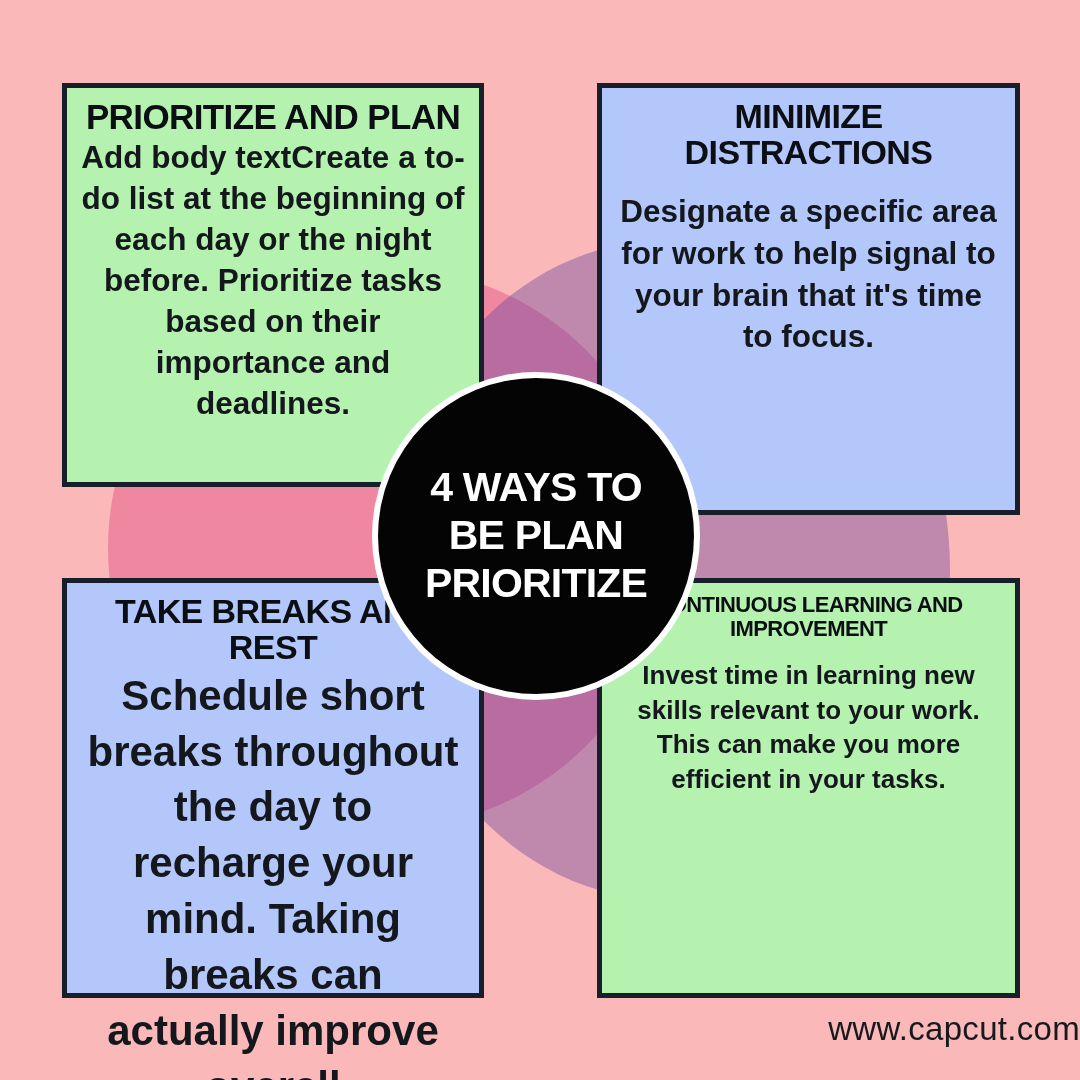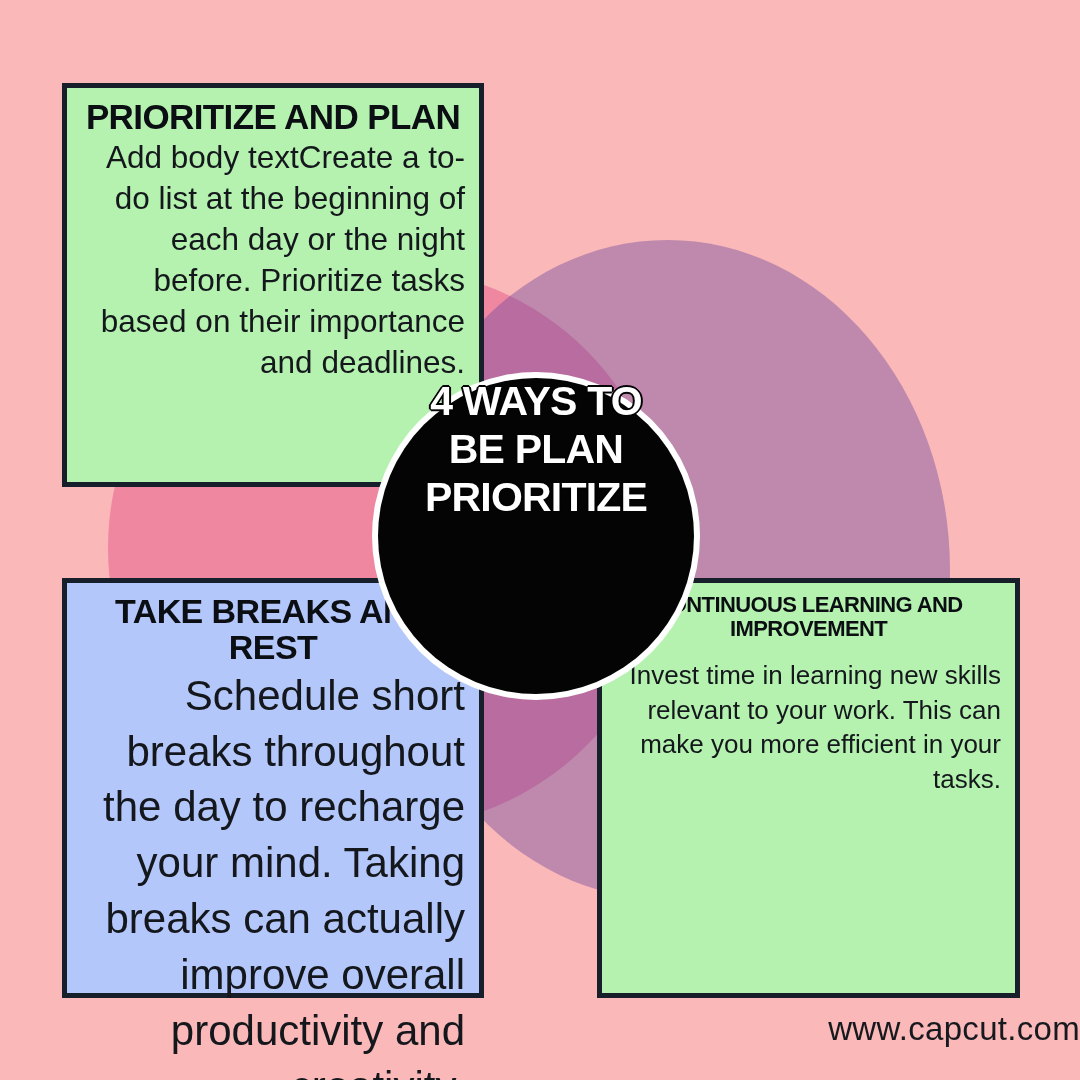--- a/index.html
+++ b/index.html
@@ -74,41 +74,42 @@
   }
   #card-tl .card-title { font-size: 35px; margin-bottom: 2px; }
   #card-tr .card-title { font-size: 34px; margin-bottom: 20px; }
   #card-bl .card-title { font-size: 34px; margin-bottom: 2px; }
   #card-br .card-title { font-size: 22px; margin-bottom: 18px; }
 
   .card-body {
     font-size: 32px;
     line-height: 1.30;
     color: #14171C;
-    text-align: right;
+    text-align: center;
     margin: 0;
     width: 100%;
-    font-weight: 400;
+    font-weight: 700;
   }
   #card-tl .card-body { font-size: 31.5px; line-height: 1.30; }
   #card-tr .card-body { font-size: 31.5px; line-height: 1.33; }
   #card-bl .card-body { font-size: 42px; line-height: 1.33; }
   #card-br .card-body { font-size: 26px; line-height: 1.33; }
 
   
   #center-badge {
     position: absolute;
     left: 378px;
     top: 378px;
     width: 316px;
     height: 316px;
     border-radius: 50%;
     background: #040404;
     box-shadow: 0 0 0 6px #FFFFFF;
     display: flex;
+    align-items: center;
     justify-content: center;
     z-index: 30;
   }
   #badge-text {
     color: #FFFFFF;
     font-weight: bold;
     font-size: 41px;
     line-height: 1.17;
     text-align: center;
     letter-spacing: -0.8px;
@@ -141,20 +142,24 @@
   <div class="deco-layer">
     <div class="deco-circle" id="deco-pink"></div>
     <div class="deco-circle" id="deco-purple"></div>
   </div>
 
   <div class="card green" id="card-tl">
     <div class="card-title">PRIORITIZE AND PLAN</div>
     <div class="card-body">Add body textCreate a to-do list at the beginning of each day or the night before. Prioritize tasks based on their importance and deadlines.</div>
   </div>
 
+  <div class="card blue" id="card-tr">
+    <div class="card-title">MINIMIZE DISTRACTIONS</div>
+    <div class="card-body">Designate a specific area for work to help signal to your brain that it's time to focus.</div>
+  </div>
 
   <div class="card blue" id="card-bl">
     <div class="card-title">TAKE BREAKS AND REST</div>
     <div class="card-body">Schedule short breaks throughout the day to recharge your mind. Taking breaks can actually improve overall productivity and creativity.</div>
   </div>
 
   <div class="card green" id="card-br">
     <div class="card-title">CONTINUOUS LEARNING AND IMPROVEMENT</div>
     <div class="card-body">Invest time in learning new skills relevant to your work. This can make you more efficient in your tasks.</div>
   </div>

